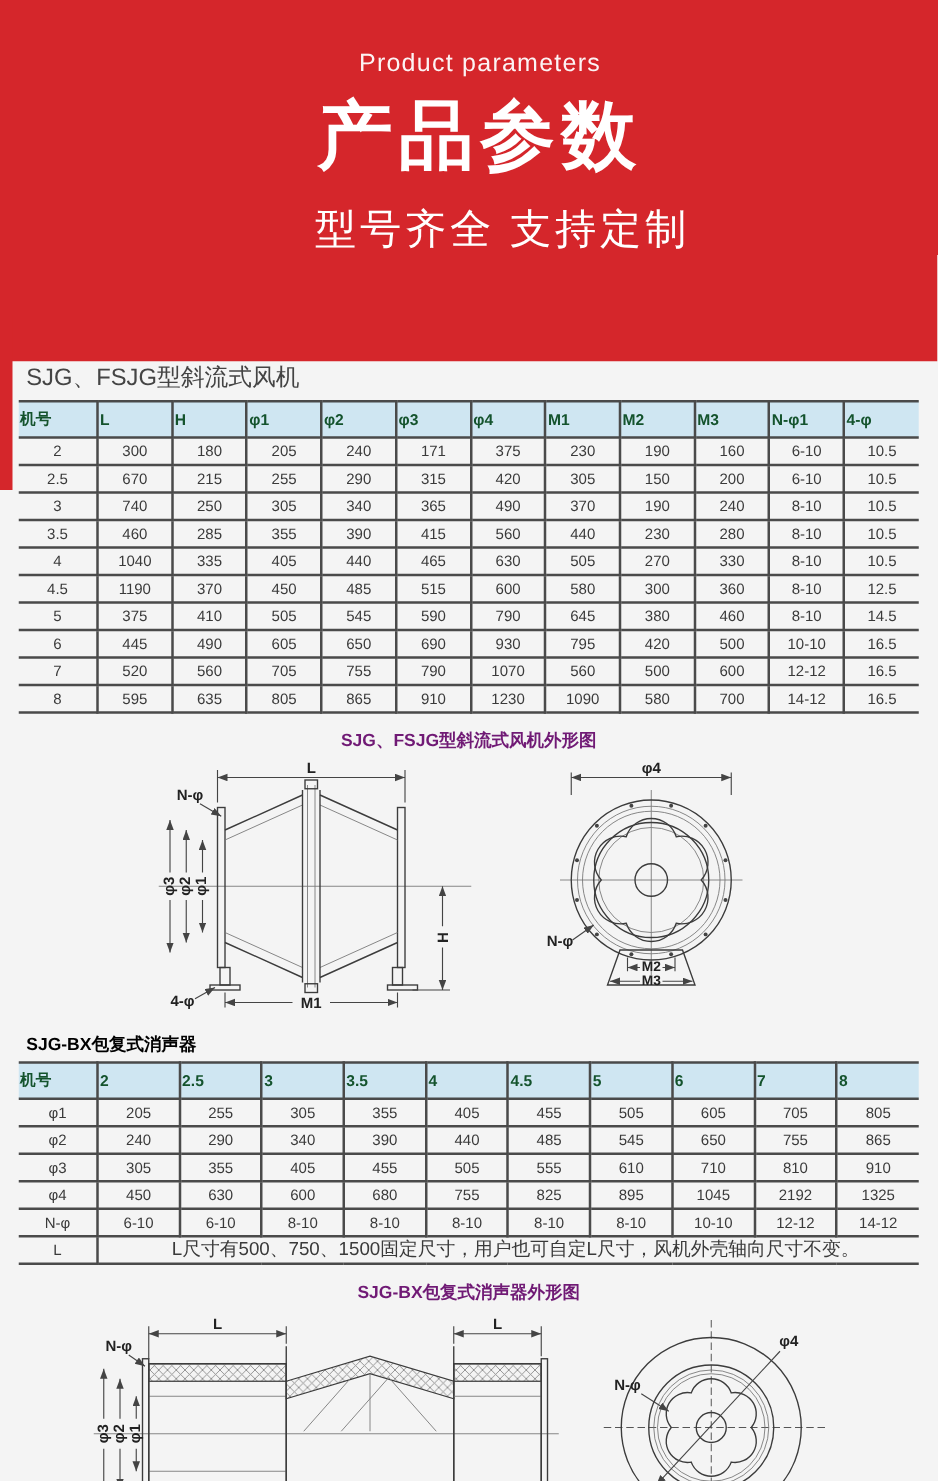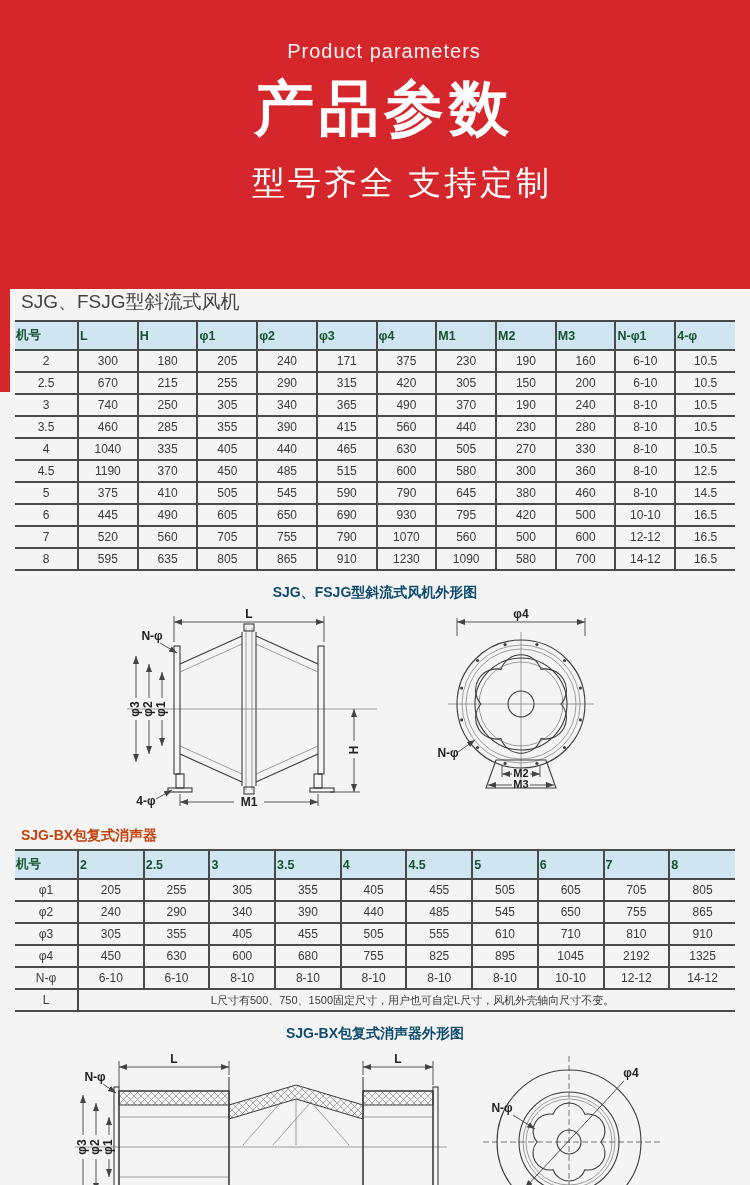--- a/index.html
+++ b/index.html
@@ -12,34 +12,34 @@
   
   .banner{height:289px;background:var(--accent,#d5262b);text-align:center;color:#fff;padding-left:18px;}
   .banner-en{padding-top:40px;font-size:20px;font-weight:400;opacity:.95;letter-spacing:1px;}
   .banner-title{margin-top:14px;font-size:60px;line-height:64px;font-weight:bold;letter-spacing:5px;}
   .banner-tagline{margin-top:23px;font-size:33px;line-height:38px;font-weight:400;letter-spacing:3px;margin-left:36px;}
   .left-stripe{position:absolute;left:0;top:252px;width:10px;height:140px;background:var(--accent,#d5262b);}
   
   .content{padding:0 15px;}
   .sec-heading{font-size:17px;font-weight:bold;color:#333;margin:24px 0 3px 6px;}
   .sec-sub{font-size:19px;font-weight:normal;color:#444;margin:0 0 5px 6px;}
-  .sec-heading2{font-size:14px;font-weight:bold;color:#c2410c;margin:16px 0 4px 6px;}
+  .sec-heading2{font-size:14px;font-weight:bold;color:#000000;margin:16px 0 4px 6px;}
   
   table.data-table{width:720px;border-collapse:collapse;table-layout:fixed;
     font-size:12px;color:#3a3a3a;background:transparent;border-top:1px solid #999;}
   table.data-table th{
     background:var(--thead,#cfe6f2);color:#14532d;font-weight:bold;font-size:12.5px;
     padding:5px 1px;border:2px solid var(--line,#4a4a4a);text-align:left;}
   table.data-table td{
     padding:3px 1px;border:2px solid var(--line,#4a4a4a);text-align:center;line-height:14px;}
   table.data-table tr > *:first-child{border-left:none;width:60px;}
   table.data-table tr > *:last-child{border-right:none;}
-  table.data-table .note-cell{font-size:11px;letter-spacing:0;padding-left:12px;}
+  table.data-table .note-cell{font-size:15px;letter-spacing:0;padding-left:12px;}
   
-  .fig-caption{text-align:center;font-size:14px;font-weight:bold;color:#0c4a6e;margin:13px 0 4px 0;}
+  .fig-caption{text-align:center;font-size:14px;font-weight:bold;color:#701a75;margin:13px 0 4px 0;}
   .fig-row{display:flex;justify-content:center;align-items:flex-start;gap:36px;}
   .fig-row2{gap:18px;}
   svg .ln{stroke:#3c3c3c;fill:none;stroke-width:1.1;}
   svg .thin{stroke:#777;fill:none;stroke-width:.7;}
   svg .dim{stroke:#444;fill:none;stroke-width:.9;}
   svg .dash{stroke:#555;fill:none;stroke-width:.8;stroke-dasharray:6 3;}
   svg .lbl{font:bold 12px "Liberation Sans","DejaVu Sans",sans-serif;fill:#222;}
   svg .hat{fill:url(#hatch);stroke:#3c3c3c;stroke-width:1;}
 </style>
 </head>

